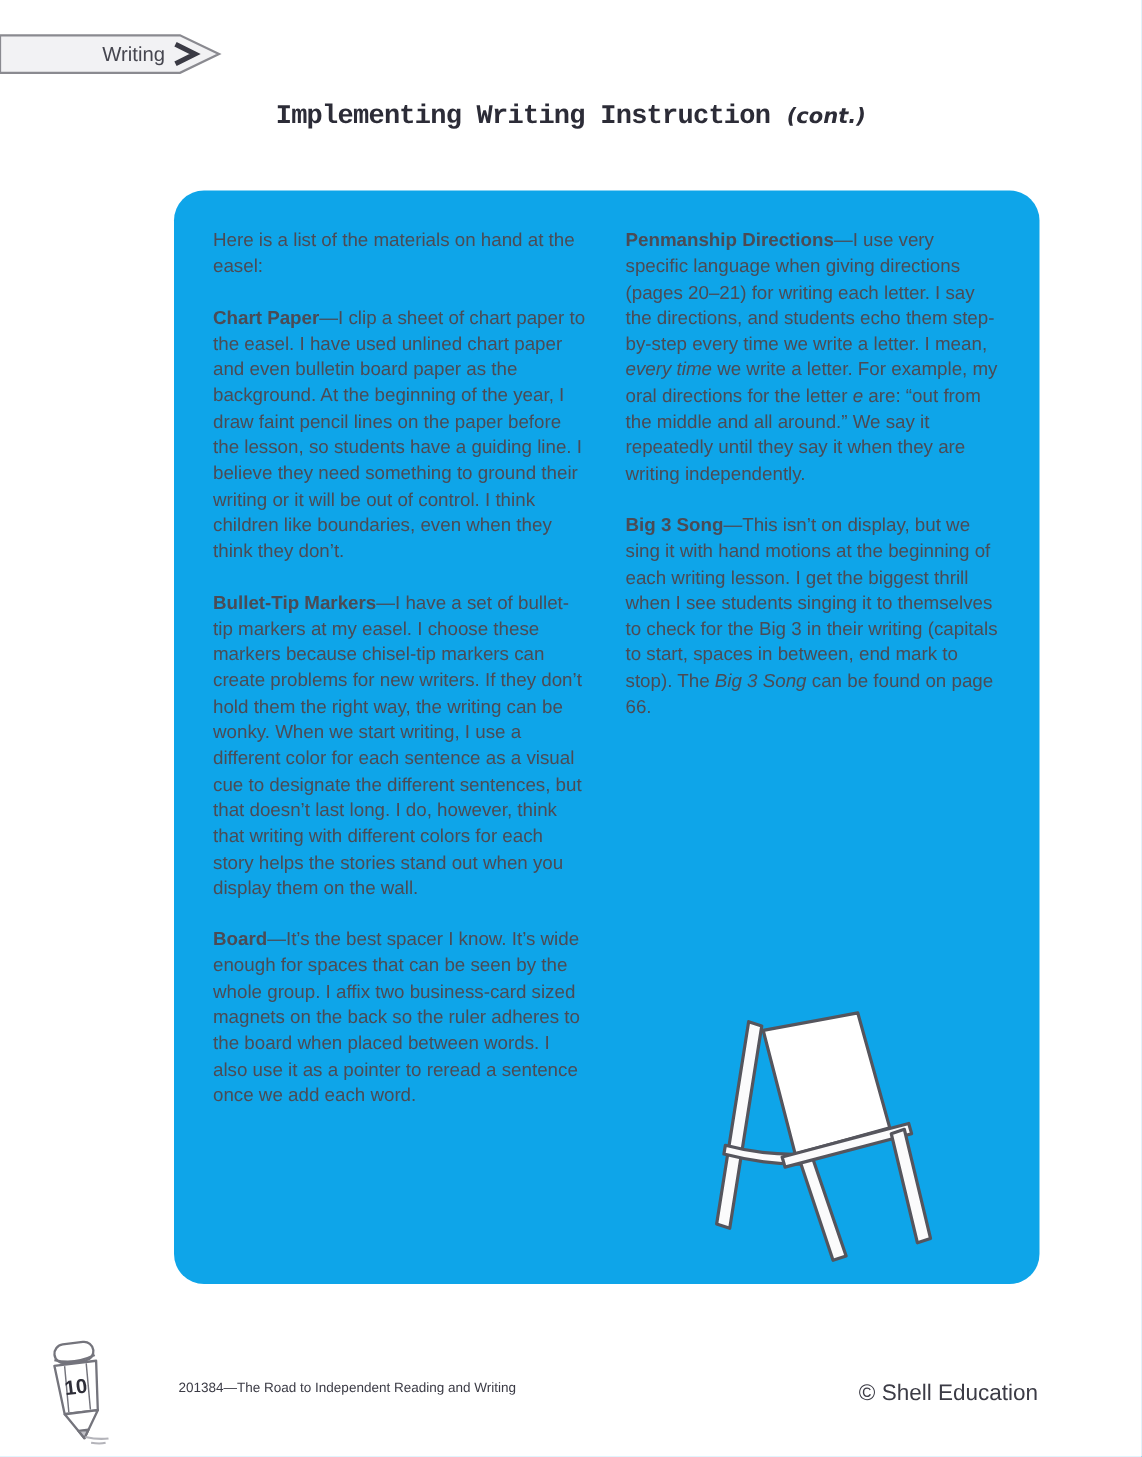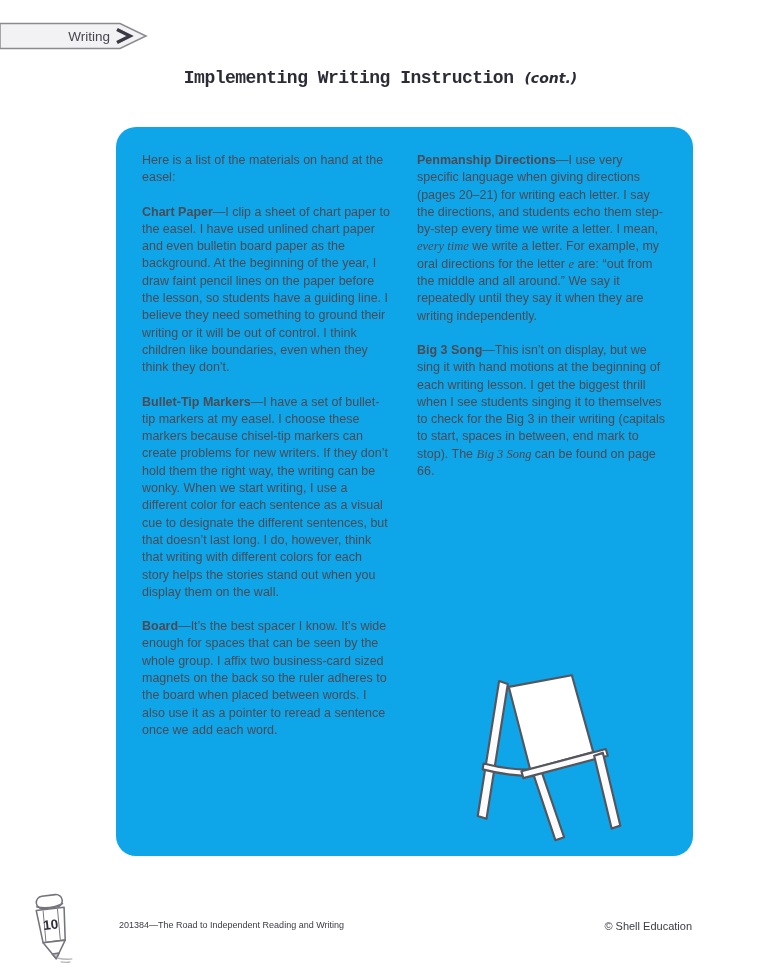--- a/index.html
+++ b/index.html
@@ -20,31 +20,31 @@
                font-weight:700;font-style:italic;font-size:14px;margin-left:11px;}
 
   
   .content-box{position:absolute;left:92px;top:127px;width:577px;height:729px;
                background:#0ea5e9;border-radius:20px;box-sizing:border-box;
                padding:25px 26px 0 26px;margin-left:24px;}
   .cols{display:flex;gap:25px;}
   .col{flex:1;font-size:12.5px;line-height:17.3px;color:#4b4b55;}
   .col p{margin:0 0 17px 0;}
   .col .b{font-weight:bold;}
-  .col .i{font-style:italic;font-family:Liberation Serif, serif;}
+  .col .i{font-style:italic;}
 
   
   .easel{position:absolute;left:353px;top:525px;width:196px;height:194px;}
 
   
   .footer-pencil{position:absolute;left:24px;top:891px;width:58px;height:74px;}
   .footer-pencil text{font-family:"Liberation Sans",sans-serif;font-weight:bold;
                       font-size:14px;fill:#2e2e38;}
   .footer-bookid{position:absolute;left:119px;top:920px;font-size:9px;color:#3b3b45;}
-  .footer-pub{position:absolute;right:69px;top:920px;font-size:11px;color:#3b3b45;}
+  .footer-pub{position:absolute;right:69px;top:920px;font-size:15px;color:#3b3b45;}
 </style>
 </head>
 <body>
 
 <div class="page">
 
   <svg class="tab" viewBox="0 0 148 28">
     <polygon points="0,1.5 120,1.5 146,14 120,26.5 0,26.5" fill="#f2f2f4" stroke="#8a8a90" stroke-width="1.5"></polygon>
     <path d="M117,7.5 L130,14 L117,20.5" fill="none" stroke="#3a3a44" stroke-width="3.4"></path>
     <text x="110" y="18.5" text-anchor="end">Writing</text>

